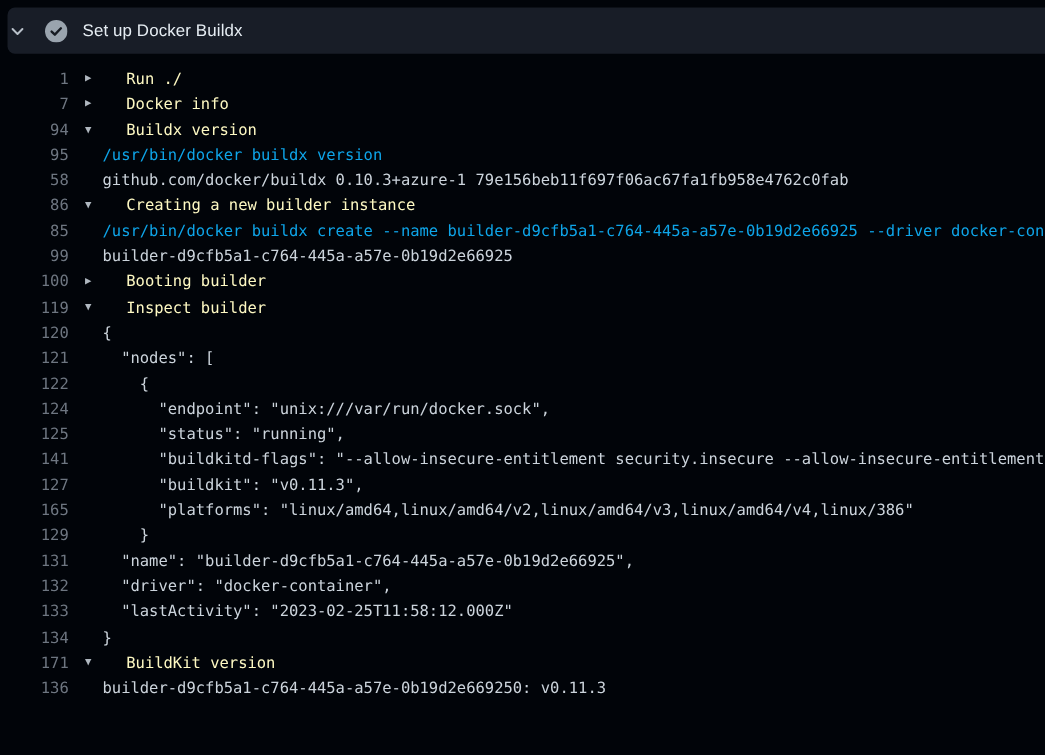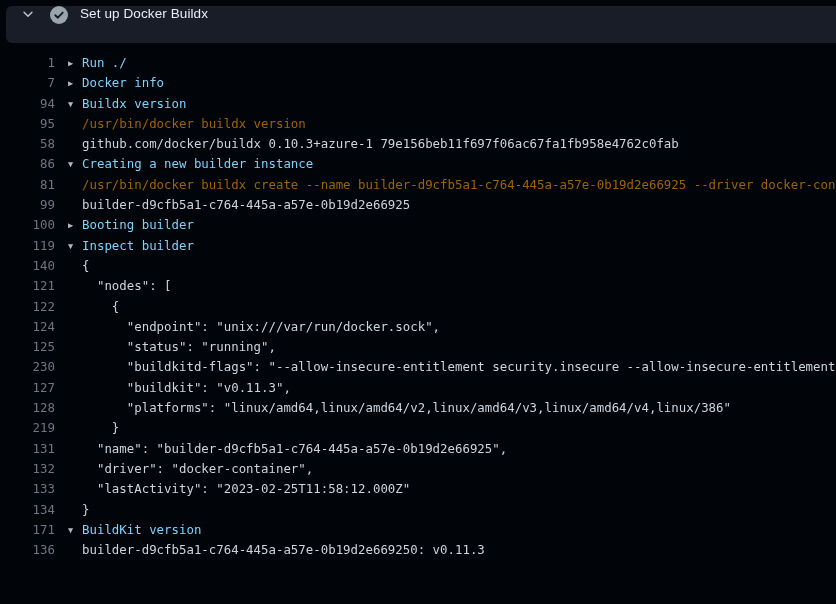--- a/index.html
+++ b/index.html
@@ -10,22 +10,21 @@
     font-family: "Liberation Sans", sans-serif;
   }
   
   .step-header {
     margin: 6px 0 0 6px;
     width: calc(100% - 6px);
     height: 37px;
     background: #181d27;
     border-radius: 6px 0 0 6px;
     display: flex;
-    align-items: flex-start;
-    padding-left: 14px;
+    align-items: center;
     cursor: pointer;
   }
   .chevron { width: 16px; height: 16px; display: inline-flex; align-items: center; justify-content: center; }
   .status-icon { margin-left: 14px; width: 18px; height: 18px; display: inline-flex; }
   .step-title {
     margin-left: 12px;
     color: #e6edf3;
     font-size: 13.5px;
     letter-spacing: .1px;
   }
@@ -56,22 +55,22 @@
     white-space: pre;
   }
   .log-line .arrow {
     flex: 0 0 14px;
     font-size: 8.5px;
     line-height: 20.3px;
     color: #b0b8c0;
     cursor: pointer;
   }
   .log-line .txt { white-space: pre; }
-  .log-line.command .txt { color: #a16207; }
-  .log-line.group .txt { color: #7dd3fc; }
+  .log-line.command .txt { color: #0ea5e9; }
+  .log-line.group .txt { color: #fef9c3; margin-left: 19px; }
 </style>
 </head>
 <body>
 
 <div class="step-header">
   <span class="chevron">
     <svg width="14" height="14" viewBox="0 0 16 16">
       <path d="M3.5 6 8 10.5 12.5 6" fill="none" stroke="#b8c0c9" stroke-width="1.8" stroke-linecap="round" stroke-linejoin="round"></path>
     </svg>
   </span>
@@ -127,21 +126,21 @@
 
   <div class="log-line group">
     <span class="num">86</span>
     <span class="body">
       <span class="arrow">▼</span>
       <span class="txt">Creating a new builder instance</span>
     </span>
   </div>
 
   <div class="log-line command">
-    <span class="num">81</span>
+    <span class="num">85</span>
     <span class="body">
       <span class="arrow"></span>
       <span class="txt">/usr/bin/docker buildx create --name builder-d9cfb5a1-c764-445a-a57e-0b19d2e66925 --driver docker-container</span>
     </span>
   </div>
 
   <div class="log-line">
     <span class="num">99</span>
     <span class="body">
       <span class="arrow"></span>
@@ -159,21 +158,21 @@
 
   <div class="log-line group">
     <span class="num">119</span>
     <span class="body">
       <span class="arrow">▼</span>
       <span class="txt">Inspect builder</span>
     </span>
   </div>
 
   <div class="log-line">
-    <span class="num">140</span>
+    <span class="num">120</span>
     <span class="body">
       <span class="arrow"></span>
       <span class="txt">{</span>
     </span>
   </div>
 
   <div class="log-line">
     <span class="num">121</span>
     <span class="body">
       <span class="arrow"></span>
@@ -200,45 +199,45 @@
 
   <div class="log-line">
     <span class="num">125</span>
     <span class="body">
       <span class="arrow"></span>
       <span class="txt">      "status": "running",</span>
     </span>
   </div>
 
   <div class="log-line">
-    <span class="num">230</span>
+    <span class="num">141</span>
     <span class="body">
       <span class="arrow"></span>
       <span class="txt">      "buildkitd-flags": "--allow-insecure-entitlement security.insecure --allow-insecure-entitlement network.host",</span>
     </span>
   </div>
 
   <div class="log-line">
     <span class="num">127</span>
     <span class="body">
       <span class="arrow"></span>
       <span class="txt">      "buildkit": "v0.11.3",</span>
     </span>
   </div>
 
   <div class="log-line">
-    <span class="num">128</span>
+    <span class="num">165</span>
     <span class="body">
       <span class="arrow"></span>
       <span class="txt">      "platforms": "linux/amd64,linux/amd64/v2,linux/amd64/v3,linux/amd64/v4,linux/386"</span>
     </span>
   </div>
 
   <div class="log-line">
-    <span class="num">219</span>
+    <span class="num">129</span>
     <span class="body">
       <span class="arrow"></span>
       <span class="txt">    }</span>
     </span>
   </div>
 
 
   <div class="log-line">
     <span class="num">131</span>
     <span class="body">

